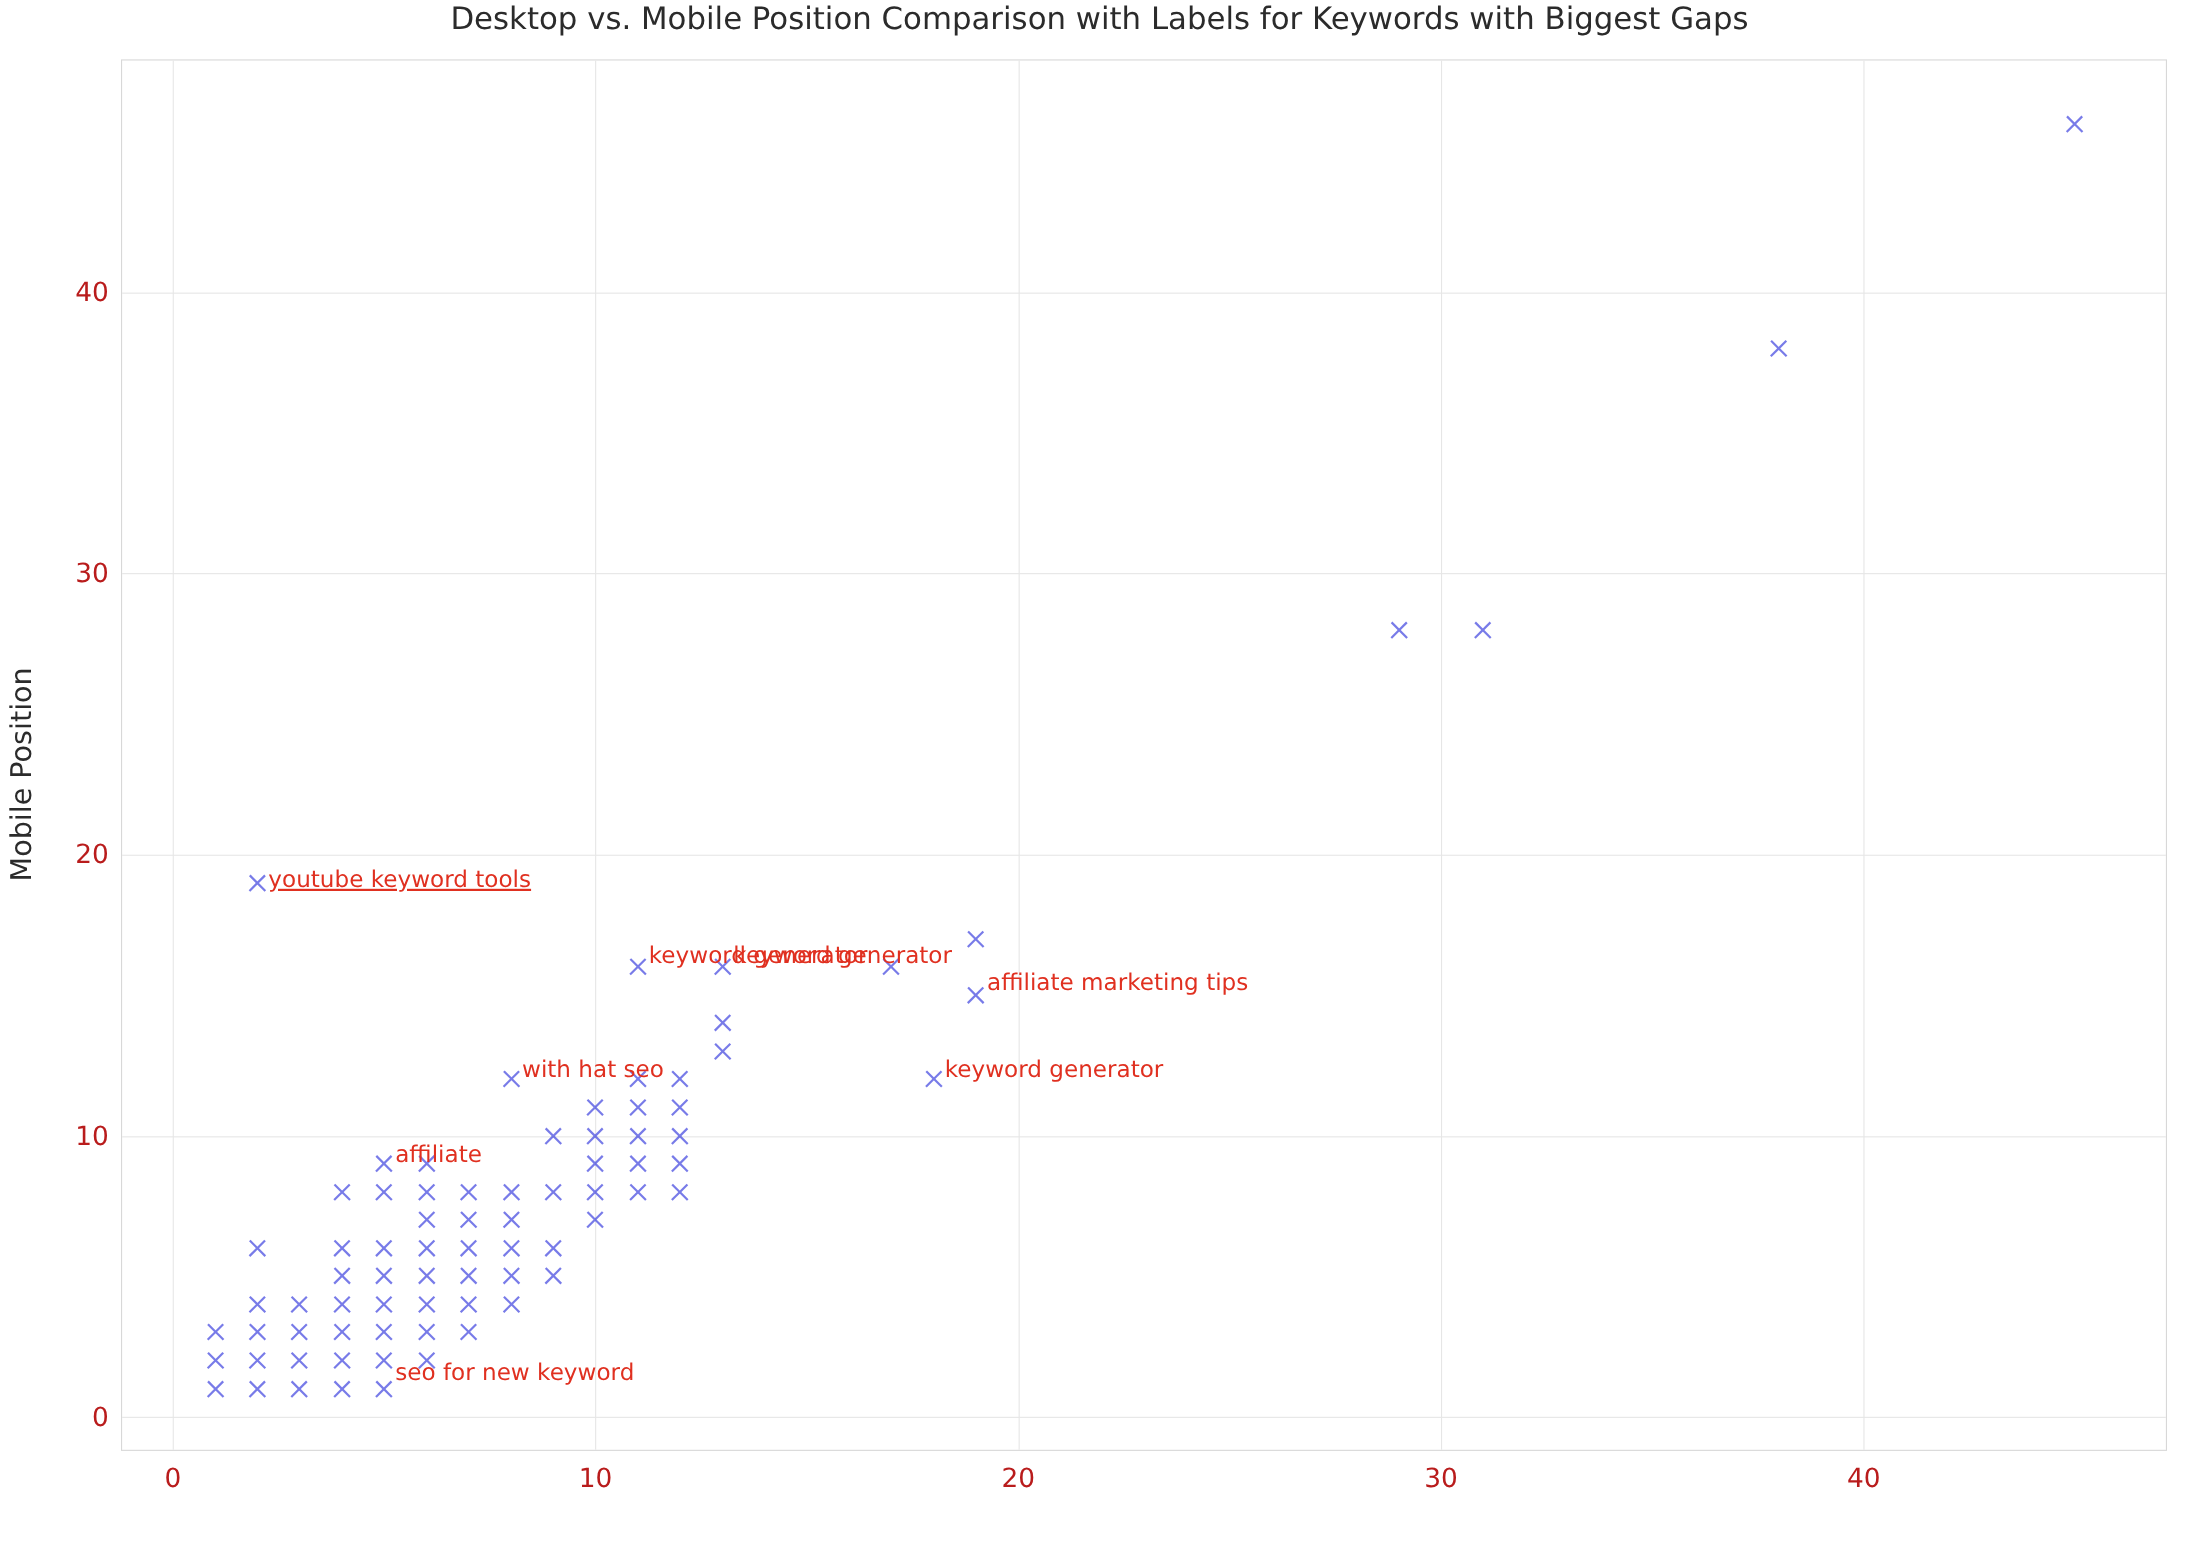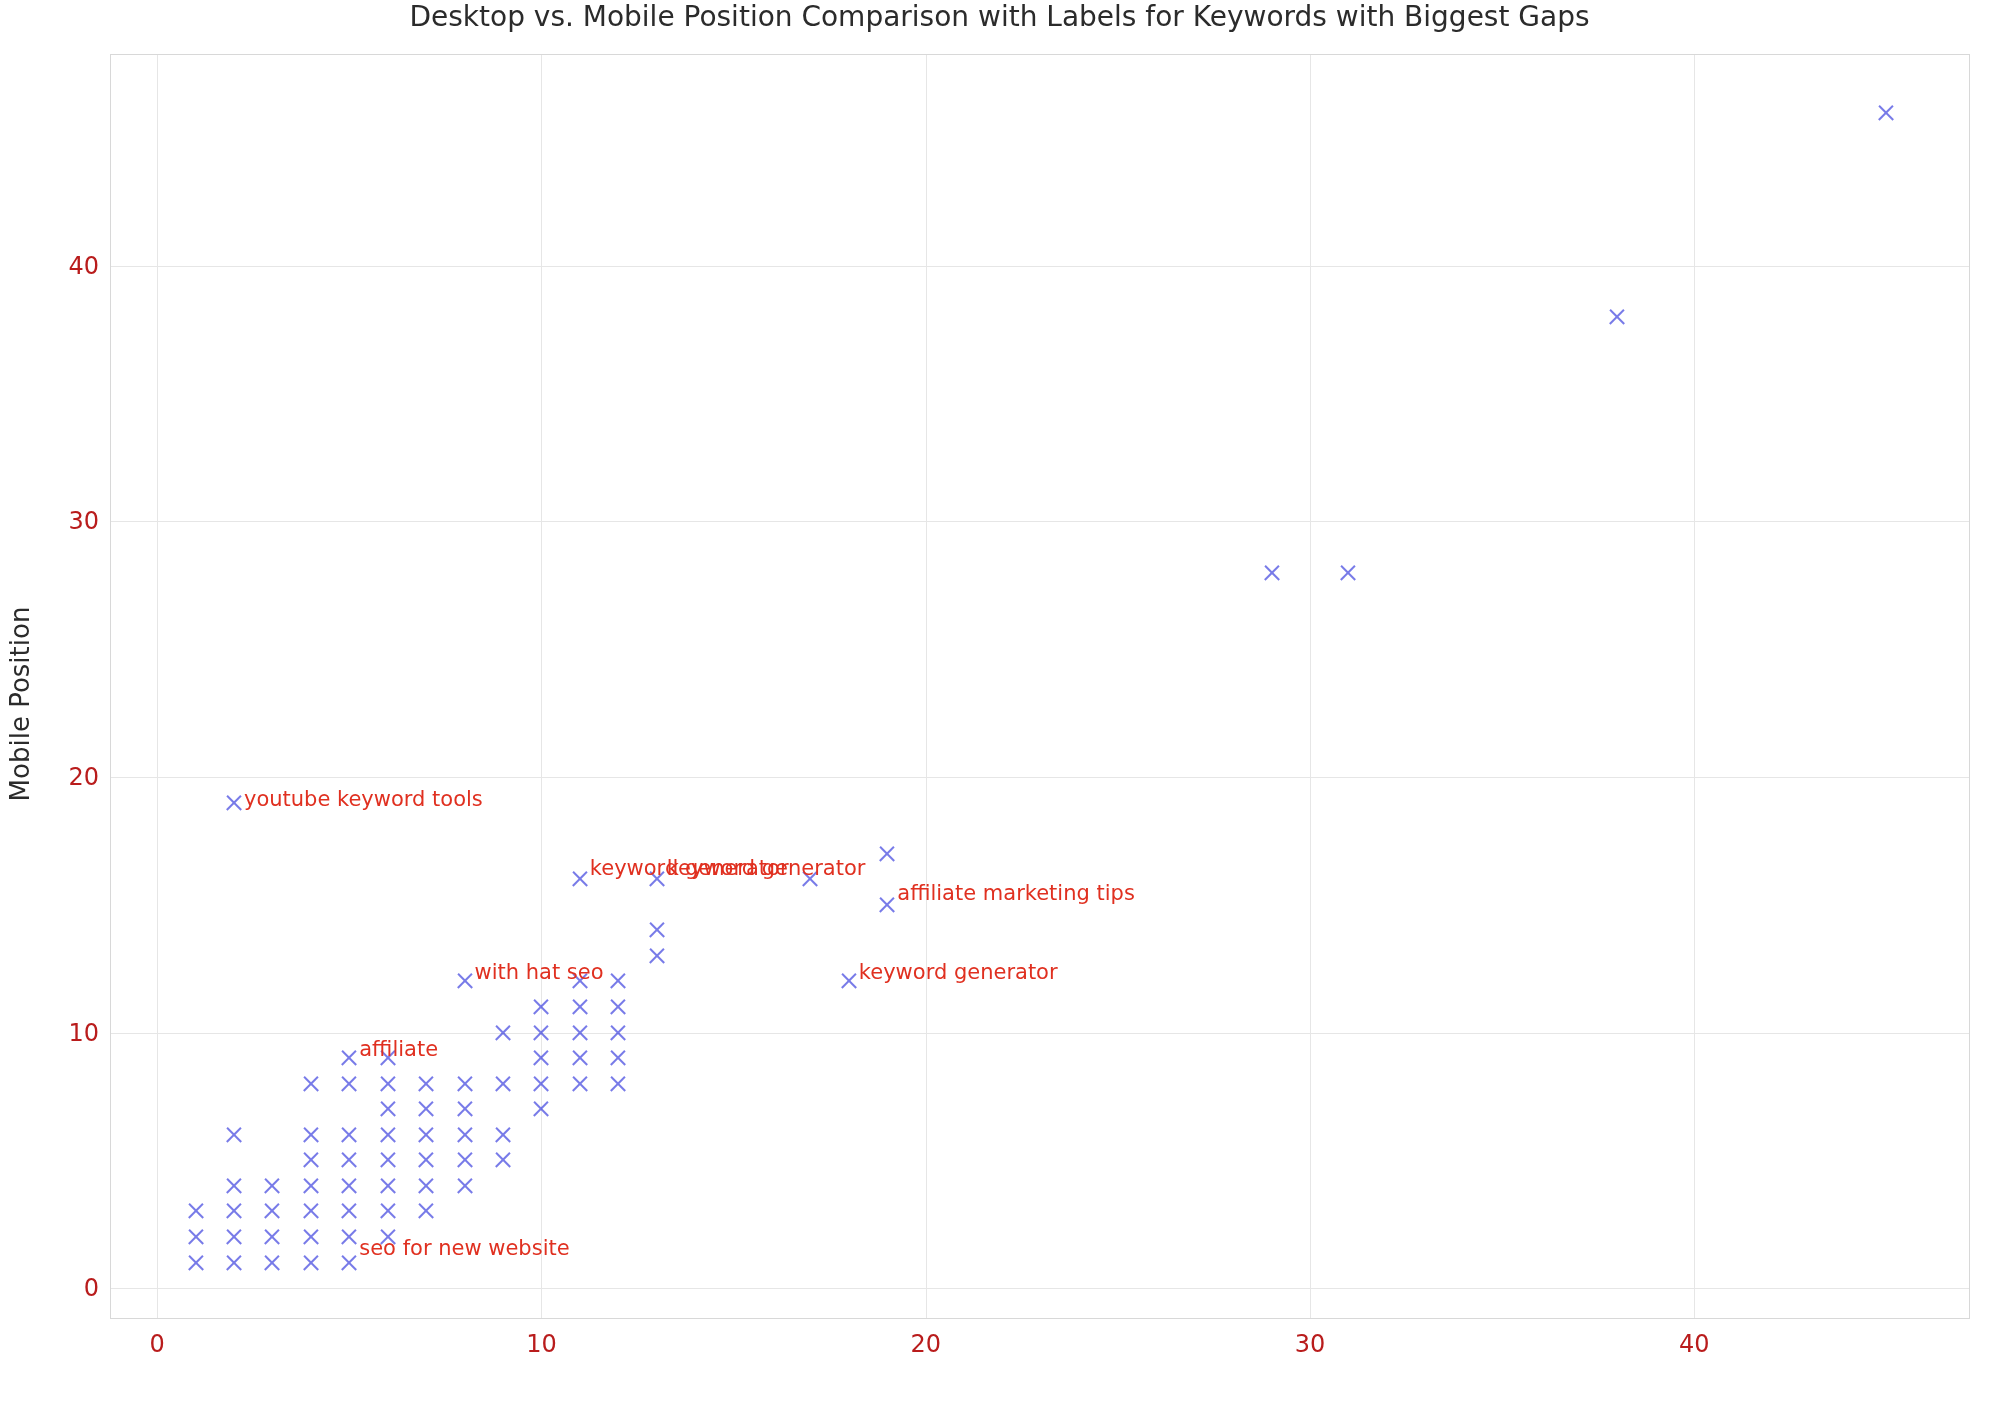--- a/index.html
+++ b/index.html
@@ -197,23 +197,23 @@
       <div class="marker" style="left: 122.975px; top: 1181.94px;"></div>
       <div class="marker" style="left: 161.405px; top: 1181.94px;"></div>
       <div class="marker" style="left: 199.835px; top: 1181.94px;"></div>
       <div class="marker" style="left: 238.264px; top: 1181.94px;"></div>
       <div class="marker" style="left: 276.694px; top: 1181.94px;"></div>
       <div class="marker" style="left: 84.5455px; top: 1207.5px;"></div>
       <div class="marker" style="left: 122.975px; top: 1207.5px;"></div>
       <div class="marker" style="left: 161.405px; top: 1207.5px;"></div>
       <div class="marker" style="left: 199.835px; top: 1207.5px;"></div>
       <div class="marker" style="left: 238.264px; top: 1207.5px;"></div>
-      <div class="ann" style="left: 132.975px; top: 743.5px;">youtube keyword tools</div>
+      <div class="ann" style="left: 132.975px; top: 743.5px; text-decoration: underline;">youtube keyword tools</div>
       <div class="ann" style="left: 478.843px; top: 812.5px;">keyword generator</div>
       <div class="ann" style="left: 555.702px; top: 812.5px;">keyword generator</div>
       <div class="ann" style="left: 786.281px; top: 838.056px;">affiliate marketing tips</div>
       <div class="ann" style="left: 363.554px; top: 917.278px;">with hat seo</div>
       <div class="ann" style="left: 747.851px; top: 917.278px;">keyword generator</div>
       <div class="ann" style="left: 248.264px; top: 993.944px;">affiliate</div>
-      <div class="ann" style="left: 248.264px; top: 1193.28px;">seo for new website</div>
+      <div class="ann" style="left: 248.264px; top: 1193.28px;">seo for new keyword</div>
     </div>
 
 </div>
 
 </body></html>

